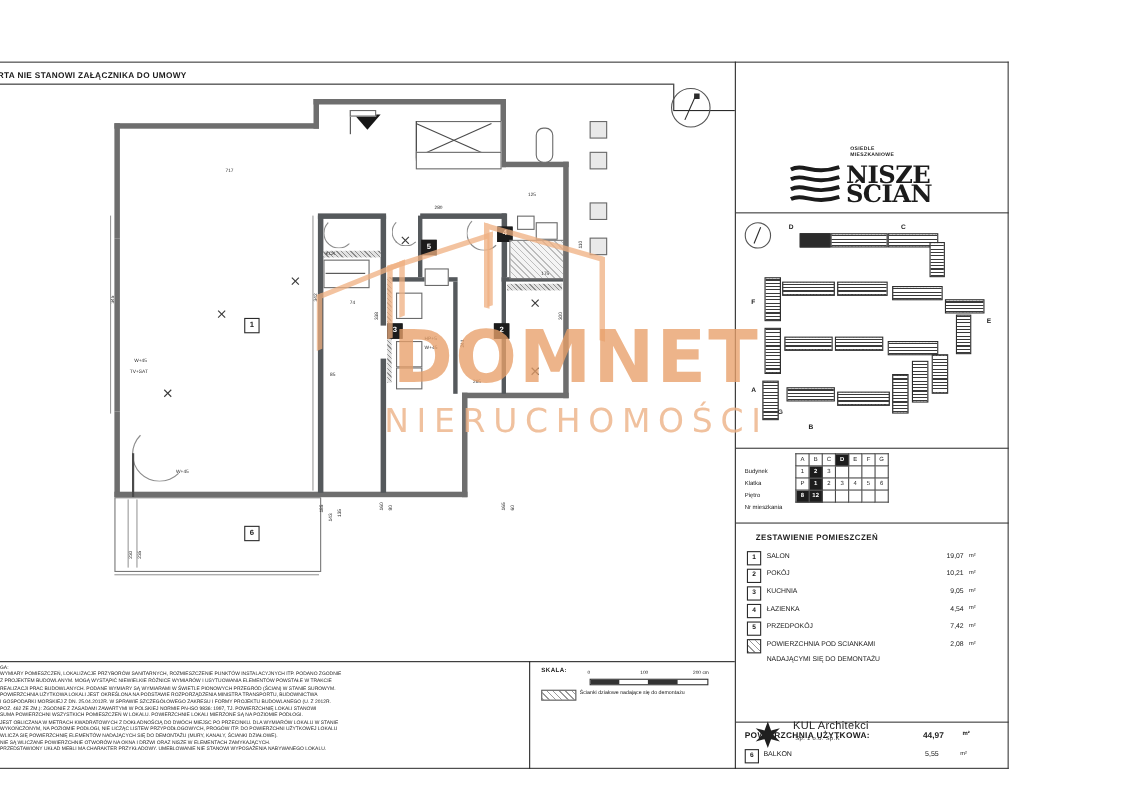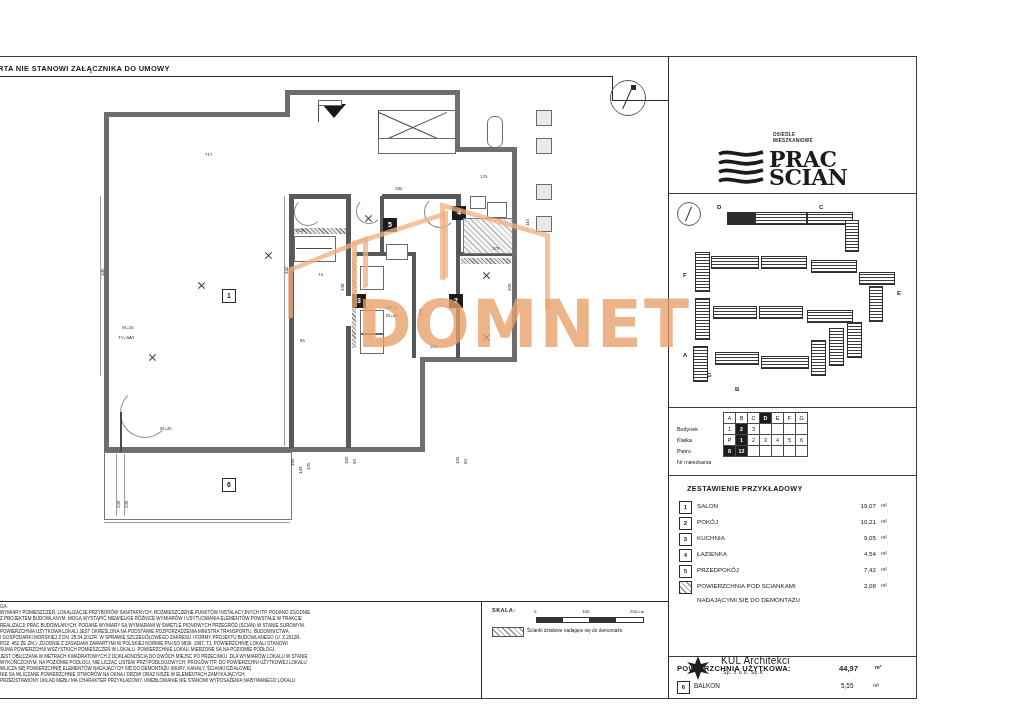--- a/index.html
+++ b/index.html
@@ -391,37 +391,38 @@
     <div class="door-arc" style="left:424px;top:120px;width:30px;height:30px;"></div>
     <div class="door-arc" style="left:356px;top:122px;width:24px;height:24px;"></div>
     <div class="door-arc" style="left:294px;top:122px;width:26px;height:26px;"></div>
   </div>
 
   <div id="watermark">
     <div class="wm-roof" style="left:108px;top:36px;width:86px;height:62px;border-bottom:none;transform:skewY(-18deg);"></div>
     <div class="wm-roof" style="left:196px;top:28px;width:100px;height:72px;border-bottom:none;transform:skewY(16deg);"></div>
     <div class="wm-roof" style="left:44px;top:62px;width:70px;height:46px;border-bottom:none;transform:skewY(-22deg);"></div>
     <div id="wm-text">DOMNET</div>
+    <div id="wm-sub">NIERUCHOMOŚCI</div>
   </div>
 
   <div id="tb">
 
 
     <div class="tbrow" id="tb-brand">
       <div id="brand-sub">
         <div>OSIEDLE</div>
         <div>MIESZKANIOWE</div>
       </div>
       <svg id="brand-swoosh" viewBox="0 0 48 42">
         <path d="M2 8 C14 2 22 14 46 6" stroke="#1b1b1b" stroke-width="3.6" fill="none"></path>
         <path d="M2 17 C14 11 22 23 46 15" stroke="#1b1b1b" stroke-width="3.6" fill="none"></path>
         <path d="M2 26 C14 20 22 32 46 24" stroke="#1b1b1b" stroke-width="3.6" fill="none"></path>
         <path d="M2 35 C14 29 22 41 46 33" stroke="#1b1b1b" stroke-width="3.6" fill="none"></path>
       </svg>
-      <div id="brand-name">PRAC</div>
+      <div id="brand-name">NISZE</div>
       <div id="brand-name2">ŚCIAN</div>
     </div>
 
     <div class="tbrow" id="tb-site">
       <div class="compass" style="left:8px;top:8px;width:22px;height:22px;">
         <div class="ln" style="left:10px;top:3px;width:1px;height:16px;transform:rotate(22deg);"></div>
       </div>
       <div class="site-letter" style="left:48px;top:10px;">D</div>
       <div class="site-letter" style="left:150px;top:10px;">C</div>
       <div class="site-letter" style="left:14px;top:78px;">F</div>
@@ -503,21 +504,21 @@
           <td style="border:none"></td>
               <td style="border:none"></td>
               <td style="border:none"></td>
               <td style="border:none"></td>
         </tr>
       </tbody>
         </table>
     </div>
 
     <div class="tbrow" id="tb-list">
-      <div id="list-title">ZESTAWIENIE PRZYKŁADOWY</div>
+      <div id="list-title">ZESTAWIENIE POMIESZCZEŃ</div>
 
       <div class="lrow" style="top:24px;">
         <div class="num">1</div>
         <div class="nm">SALON</div>
         <div class="ar">19,07</div>
         <div class="un">m²</div>
       </div>
       <div class="lrow" style="top:40px;">
         <div class="num">2</div>
         <div class="nm">POKÓJ</div>

